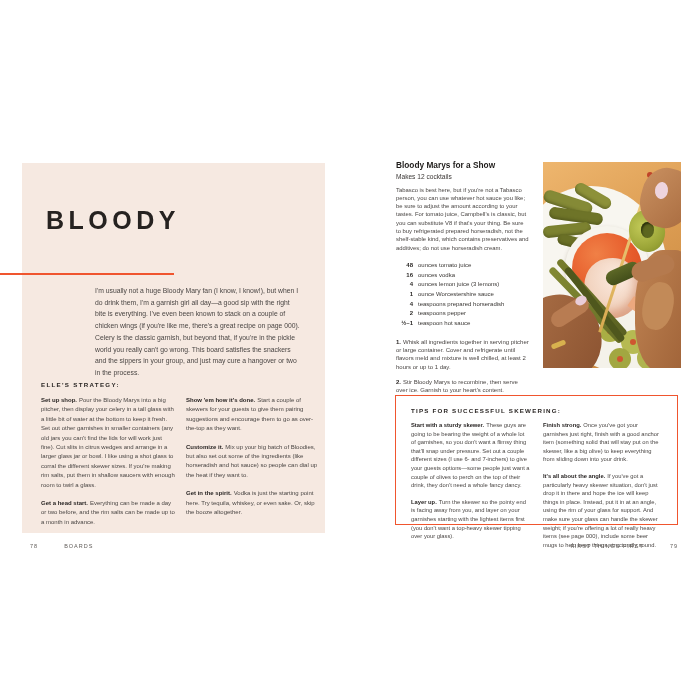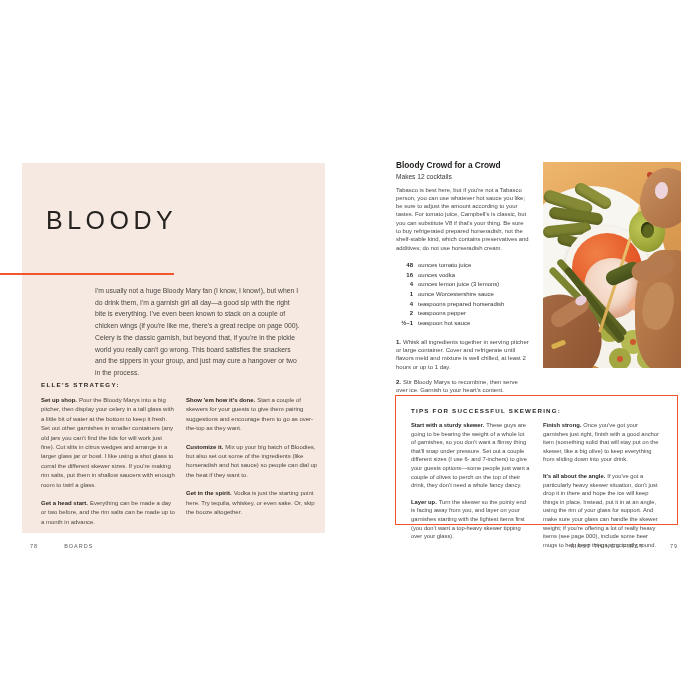--- a/index.html
+++ b/index.html
@@ -1,21 +1,21 @@
 <!DOCTYPE html>
 <html><head>
 <meta charset="utf-8">
 <style>
   * { margin:0; padding:0; box-sizing:border-box; }
   html,body { width:700px; height:700px; background:#ffffff; font-family:"Liberation Sans", sans-serif; }
   body { position:relative; overflow:hidden; color:#4a4644; }
 
   
   .panel { position:absolute; left:22px; top:163px; width:303px; height:370px; background:#f6e9e1; }
-  .title { position:absolute; left:24px; top:44px; font-weight:400; font-size:25px; line-height:27px;
+  .title { position:absolute; left:24px; top:44px; font-weight:700; font-size:25px; line-height:27px;
            letter-spacing:4.5px; color:#262220; }
   .rule  { position:absolute; left:0; top:273px; width:174px; height:2px; background:#f0552e; z-index:3; }
   .intro { position:absolute; left:73px; top:122px; width:207px; font-size:6.8px; line-height:11.7px; color:#4a4644; }
   .strategy-head { position:absolute; left:19px; top:218px; font-size:6.2px; font-weight:700;
                    letter-spacing:1.3px; color:#2a2624; }
   .strategy-cols { position:absolute; left:19px; top:233px; width:280px; display:flex; gap:10px; }
   .strategy-col  { width:135px; font-size:6px; line-height:9.4px; }
   .strategy-col p { margin-bottom:9px; }
   .lead { font-weight:700; color:#231f1e; margin-right:2px; }
 
@@ -132,21 +132,21 @@
   </div>
   <div class="rule"></div>
   <footer class="footer footer-left">
     <span>78</span>
     <span>BOARDS</span>
   </footer>
 </section>
 
 <section>
   <div class="recipe">
-    <h2 class="recipe-title">Bloody Crowd for a Crowd</h2>
+    <h2 class="recipe-title">Bloody Marys for a Show</h2>
     <div class="recipe-yield">Makes 12 cocktails</div>
     <p class="headnote">Tabasco is best here, but if you're not a Tabasco person, you can use whatever hot sauce you like; be sure to adjust the amount according to your tastes. For tomato juice, Campbell's is classic, but you can substitute V8 if that's your thing. Be sure to buy refrigerated prepared horseradish, not the shelf-stable kind, which contains preservatives and additives; do not use horseradish cream.</p>
 
     <div>
       <div class="ing-row">
           <span class="ing-qty">48</span>
           <span class="ing-item">ounces tomato juice</span>
         </div>
       <div class="ing-row">
           <span class="ing-qty">16</span>

